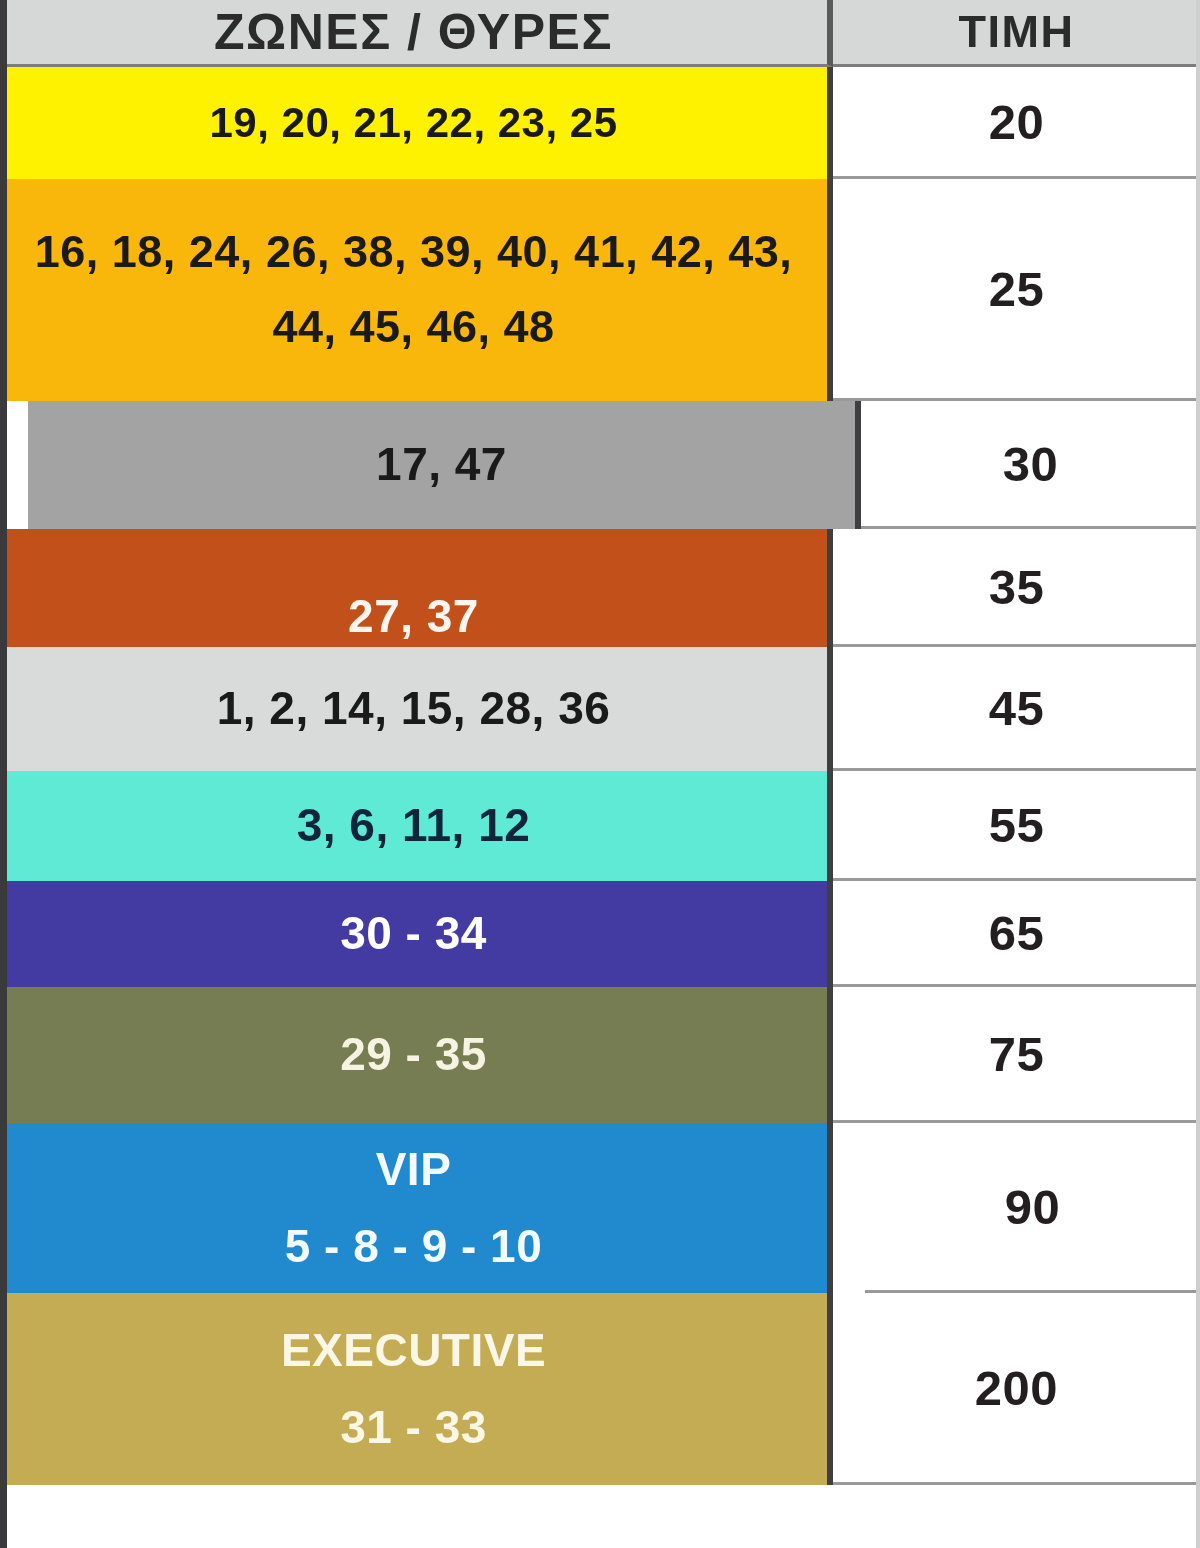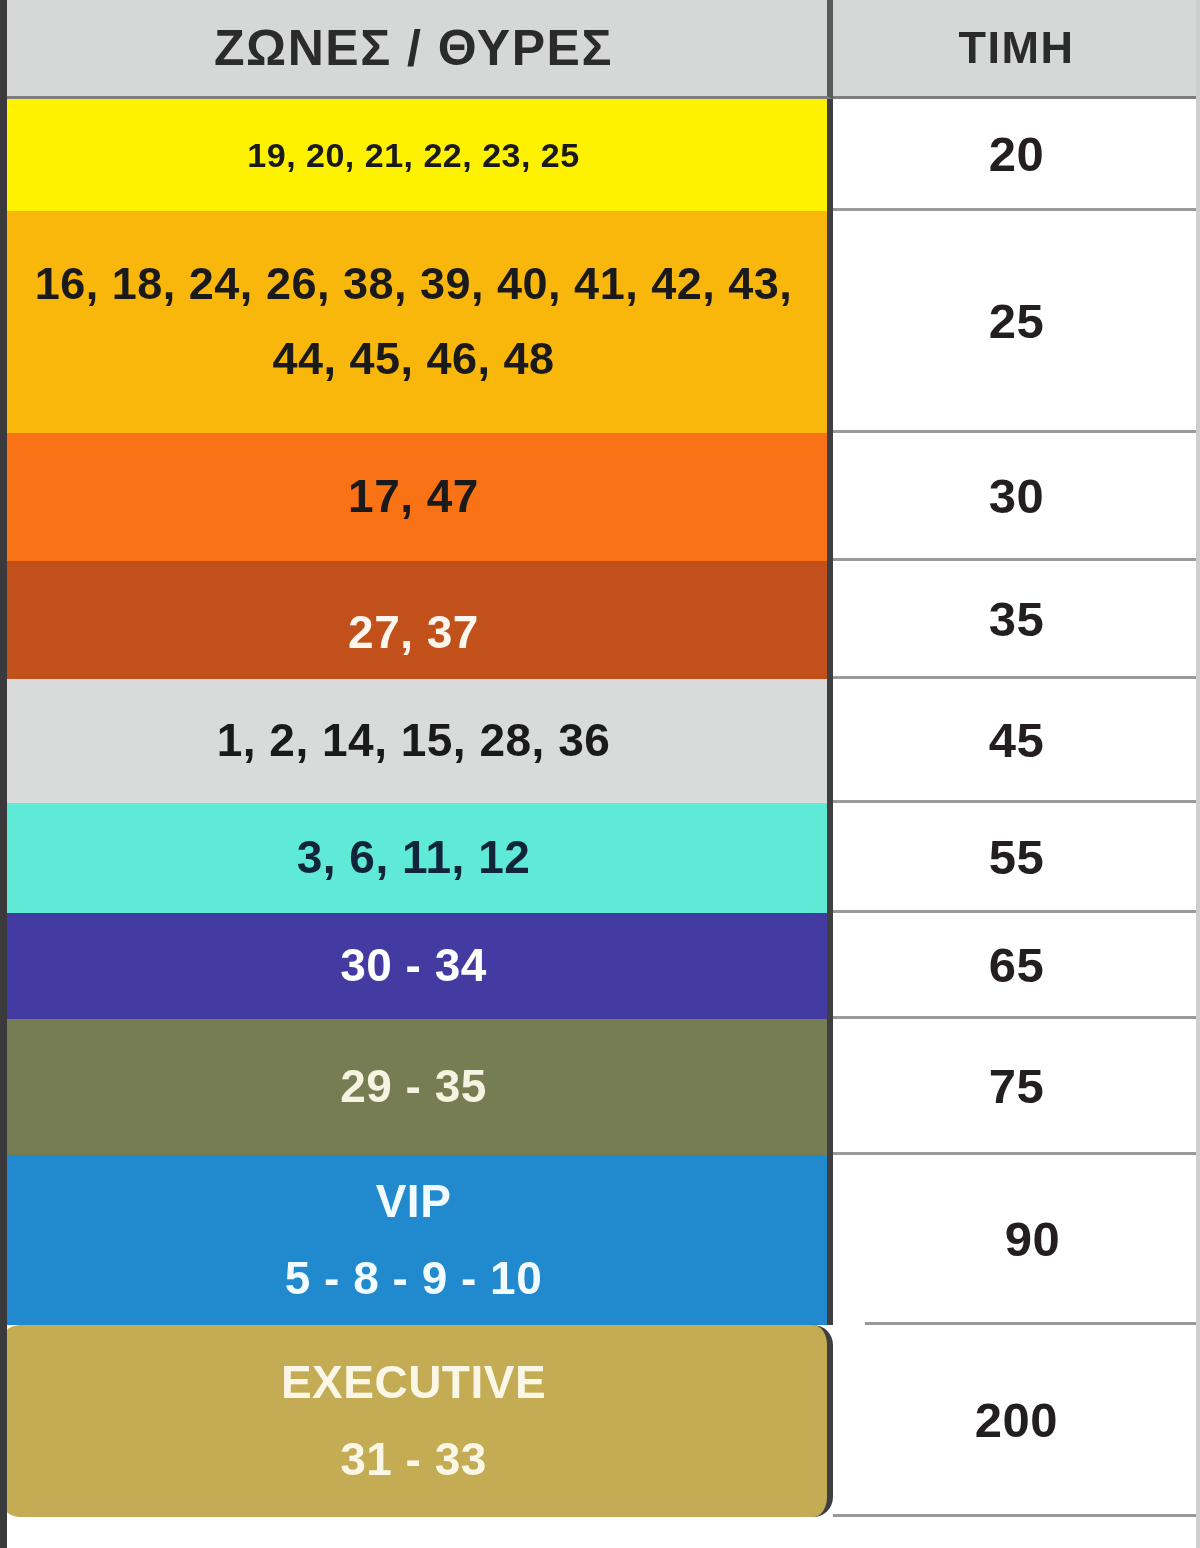--- a/index.html
+++ b/index.html
@@ -54,21 +54,21 @@
 
   .zone-cell {
     width: 833px;
     flex: 0 0 833px;
     box-sizing: border-box;
     display: flex;
     flex-direction: column;
     align-items: center;
     justify-content: center;
     text-align: center;
-    padding: 20px 14px;
+    padding: 4px 14px;
     border-right: 6px solid #3f3f41;
     font-weight: bold;
     letter-spacing: 0.5px;
     line-height: 1.12;
   }
 
   .price-cell {
     flex: 1 1 auto;
     box-sizing: border-box;
     display: flex;
@@ -120,34 +120,34 @@
 
   <div class="row header">
     <div class="zone-cell">
       <span class="zone-line">ΖΩΝΕΣ / ΘΥΡΕΣ</span>
     </div>
     <div class="price-cell">ΤΙΜΗ</div>
   </div>
 
   <div id="rows-container">
       <div class="row" style="height: 112px;">
-        <div class="zone-cell" style="background: rgb(255, 242, 0); color: rgb(26, 26, 26); font-size: 34px;">
+        <div class="zone-cell" style="background: rgb(255, 242, 0); color: rgb(26, 26, 26); font-size: 42px;">
           <span class="zone-line">19, 20, 21, 22, 23, 25</span>
         </div>
         <div class="price-cell">20</div>
       </div>
       <div class="row" style="height: 222px;">
         <div class="zone-cell" style="background: rgb(250, 183, 11); color: rgb(26, 26, 26); font-size: 45px;">
           <span class="zone-title">16, 18, 24, 26, 38, 39, 40, 41, 42, 43,</span>
           <span class="zone-sub">44, 45, 46, 48</span>
         </div>
         <div class="price-cell">25</div>
       </div>
       <div class="row" style="height: 128px;">
-        <div class="zone-cell" style="background: #f97316; color: rgb(26, 26, 26); font-size: 46px;">
+        <div class="zone-cell" style="background: #a3a3a3; color: rgb(26, 26, 26); font-size: 46px; margin-left: 28px;">
           <span class="zone-line">17, 47</span>
         </div>
         <div class="price-cell">30</div>
       </div>
       <div class="row" style="height: 118px;">
         <div class="zone-cell" style="background: rgb(194, 80, 26); color: rgb(253, 246, 238); font-size: 46px; justify-content: flex-end;">
           <span class="zone-line">27, 37</span>
         </div>
         <div class="price-cell">35</div>
       </div>
@@ -176,21 +176,21 @@
         <div class="price-cell">75</div>
       </div>
       <div class="row" style="height: 170px; gap: 32px;">
         <div class="zone-cell" style="background: rgb(33, 137, 206); color: rgb(242, 251, 255); font-size: 46px;">
           <span class="zone-title">VIP</span>
           <span class="zone-sub">5 - 8 - 9 - 10</span>
         </div>
         <div class="price-cell">90</div>
       </div>
       <div class="row" style="height: 192px;">
-        <div class="zone-cell" style="background: rgb(196, 172, 85); color: rgb(251, 247, 230); font-size: 46px; border-radius: 20px;">
+        <div class="zone-cell" style="background: rgb(196, 172, 85); color: rgb(251, 247, 230); font-size: 46px;">
           <span class="zone-title">EXECUTIVE</span>
           <span class="zone-sub">31 - 33</span>
         </div>
         <div class="price-cell">200</div>
       </div>
     </div>
 
 </div>
 
 </body></html>

